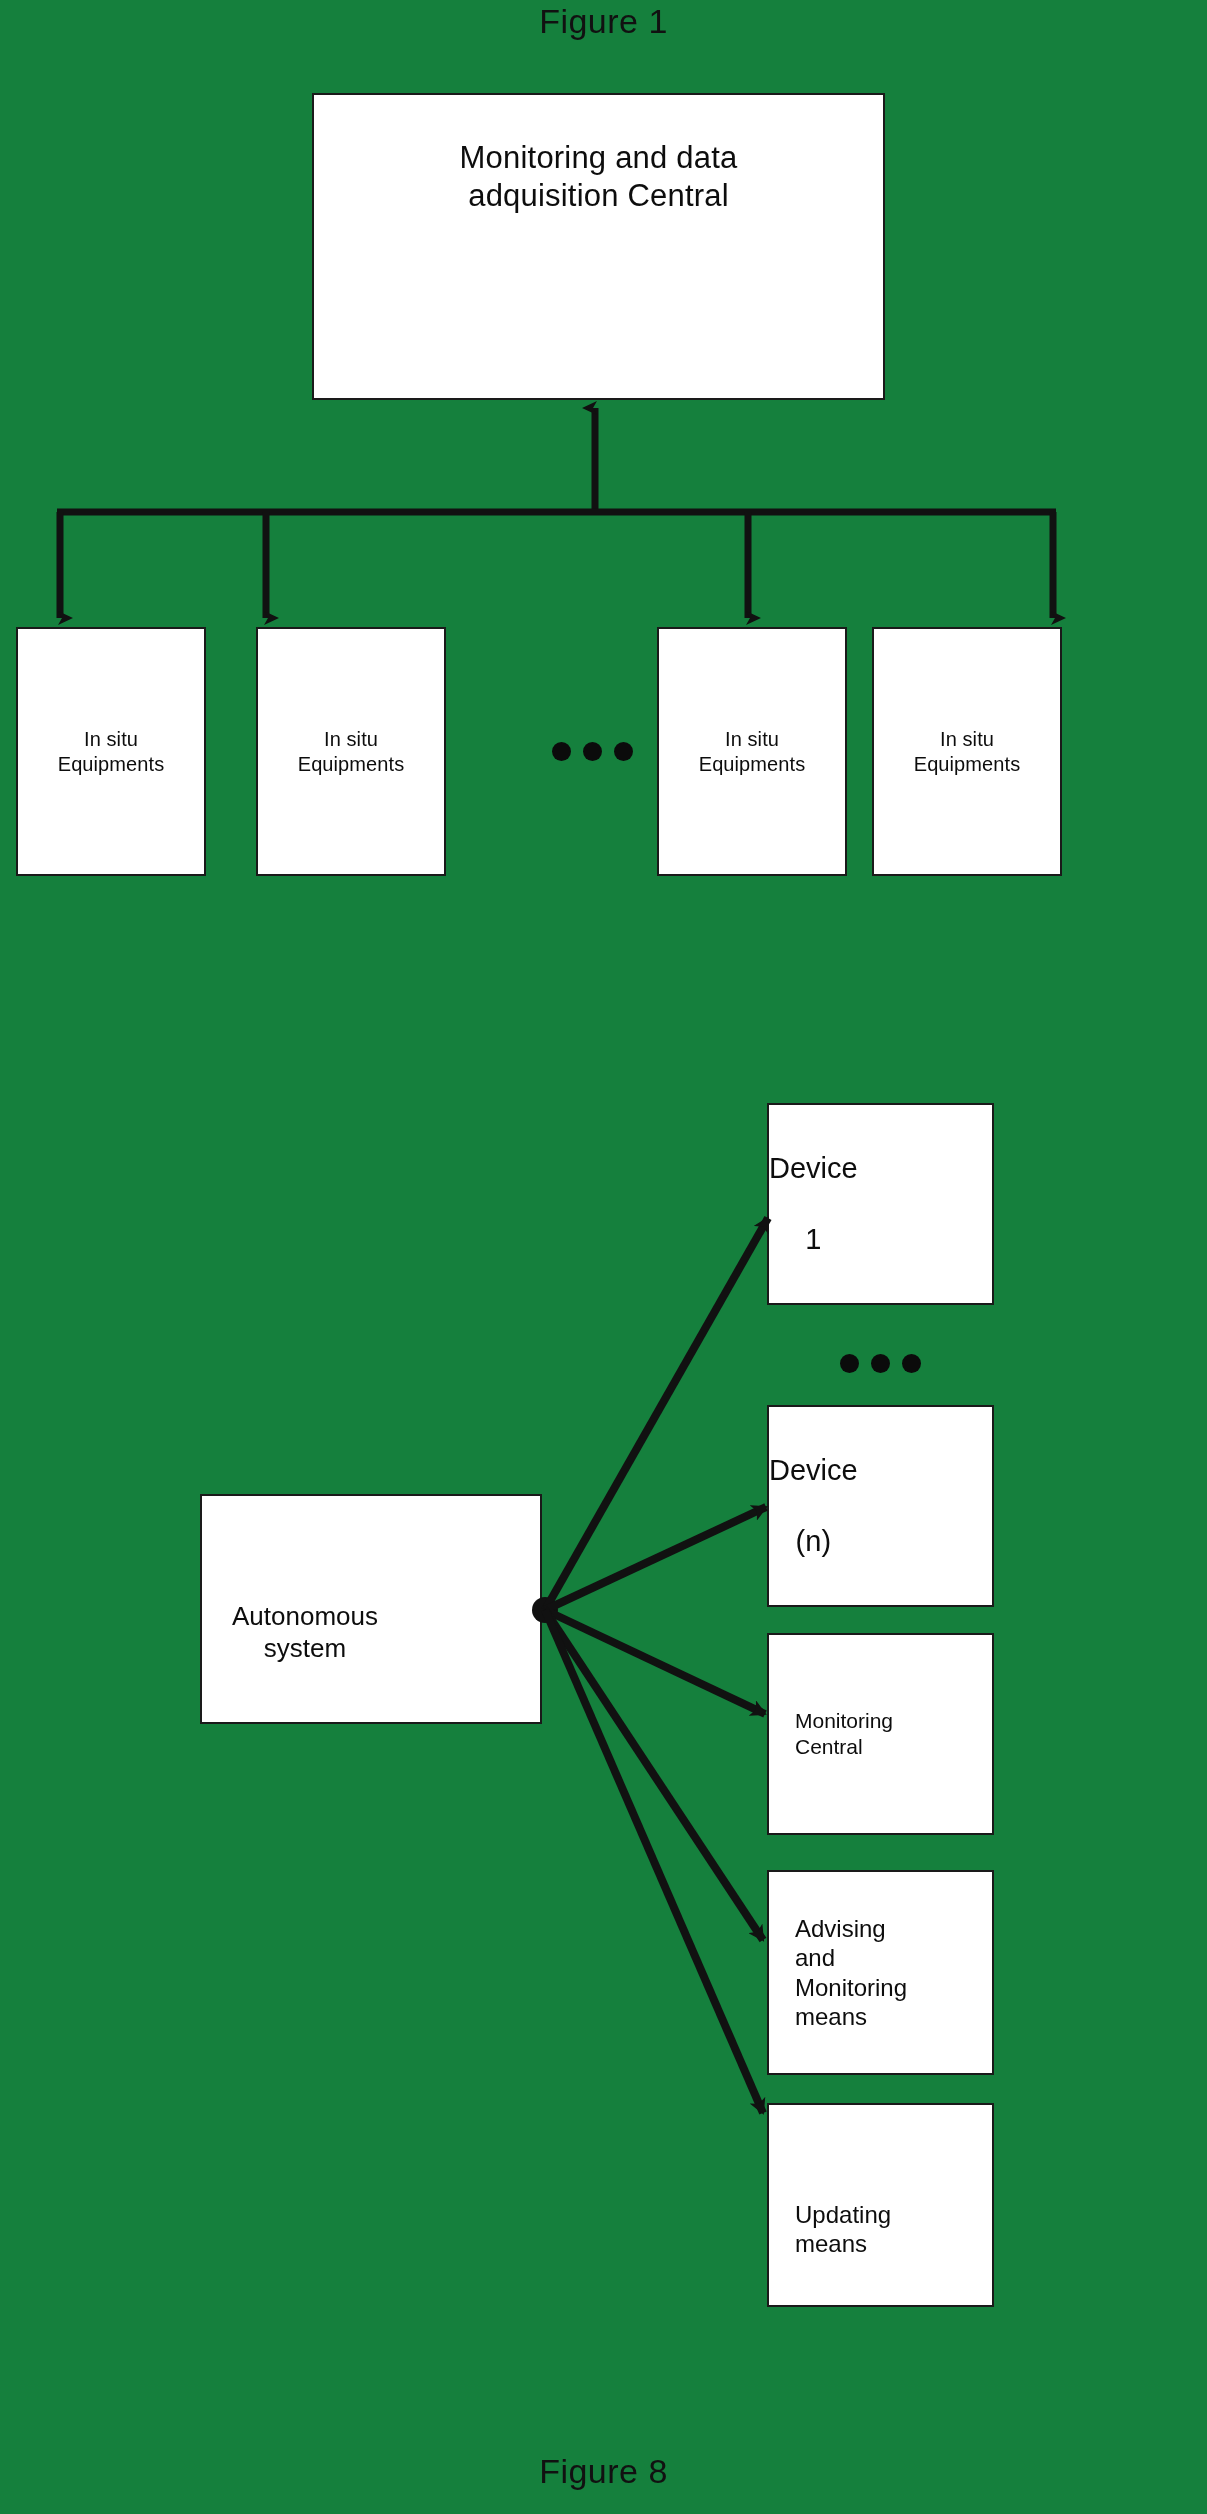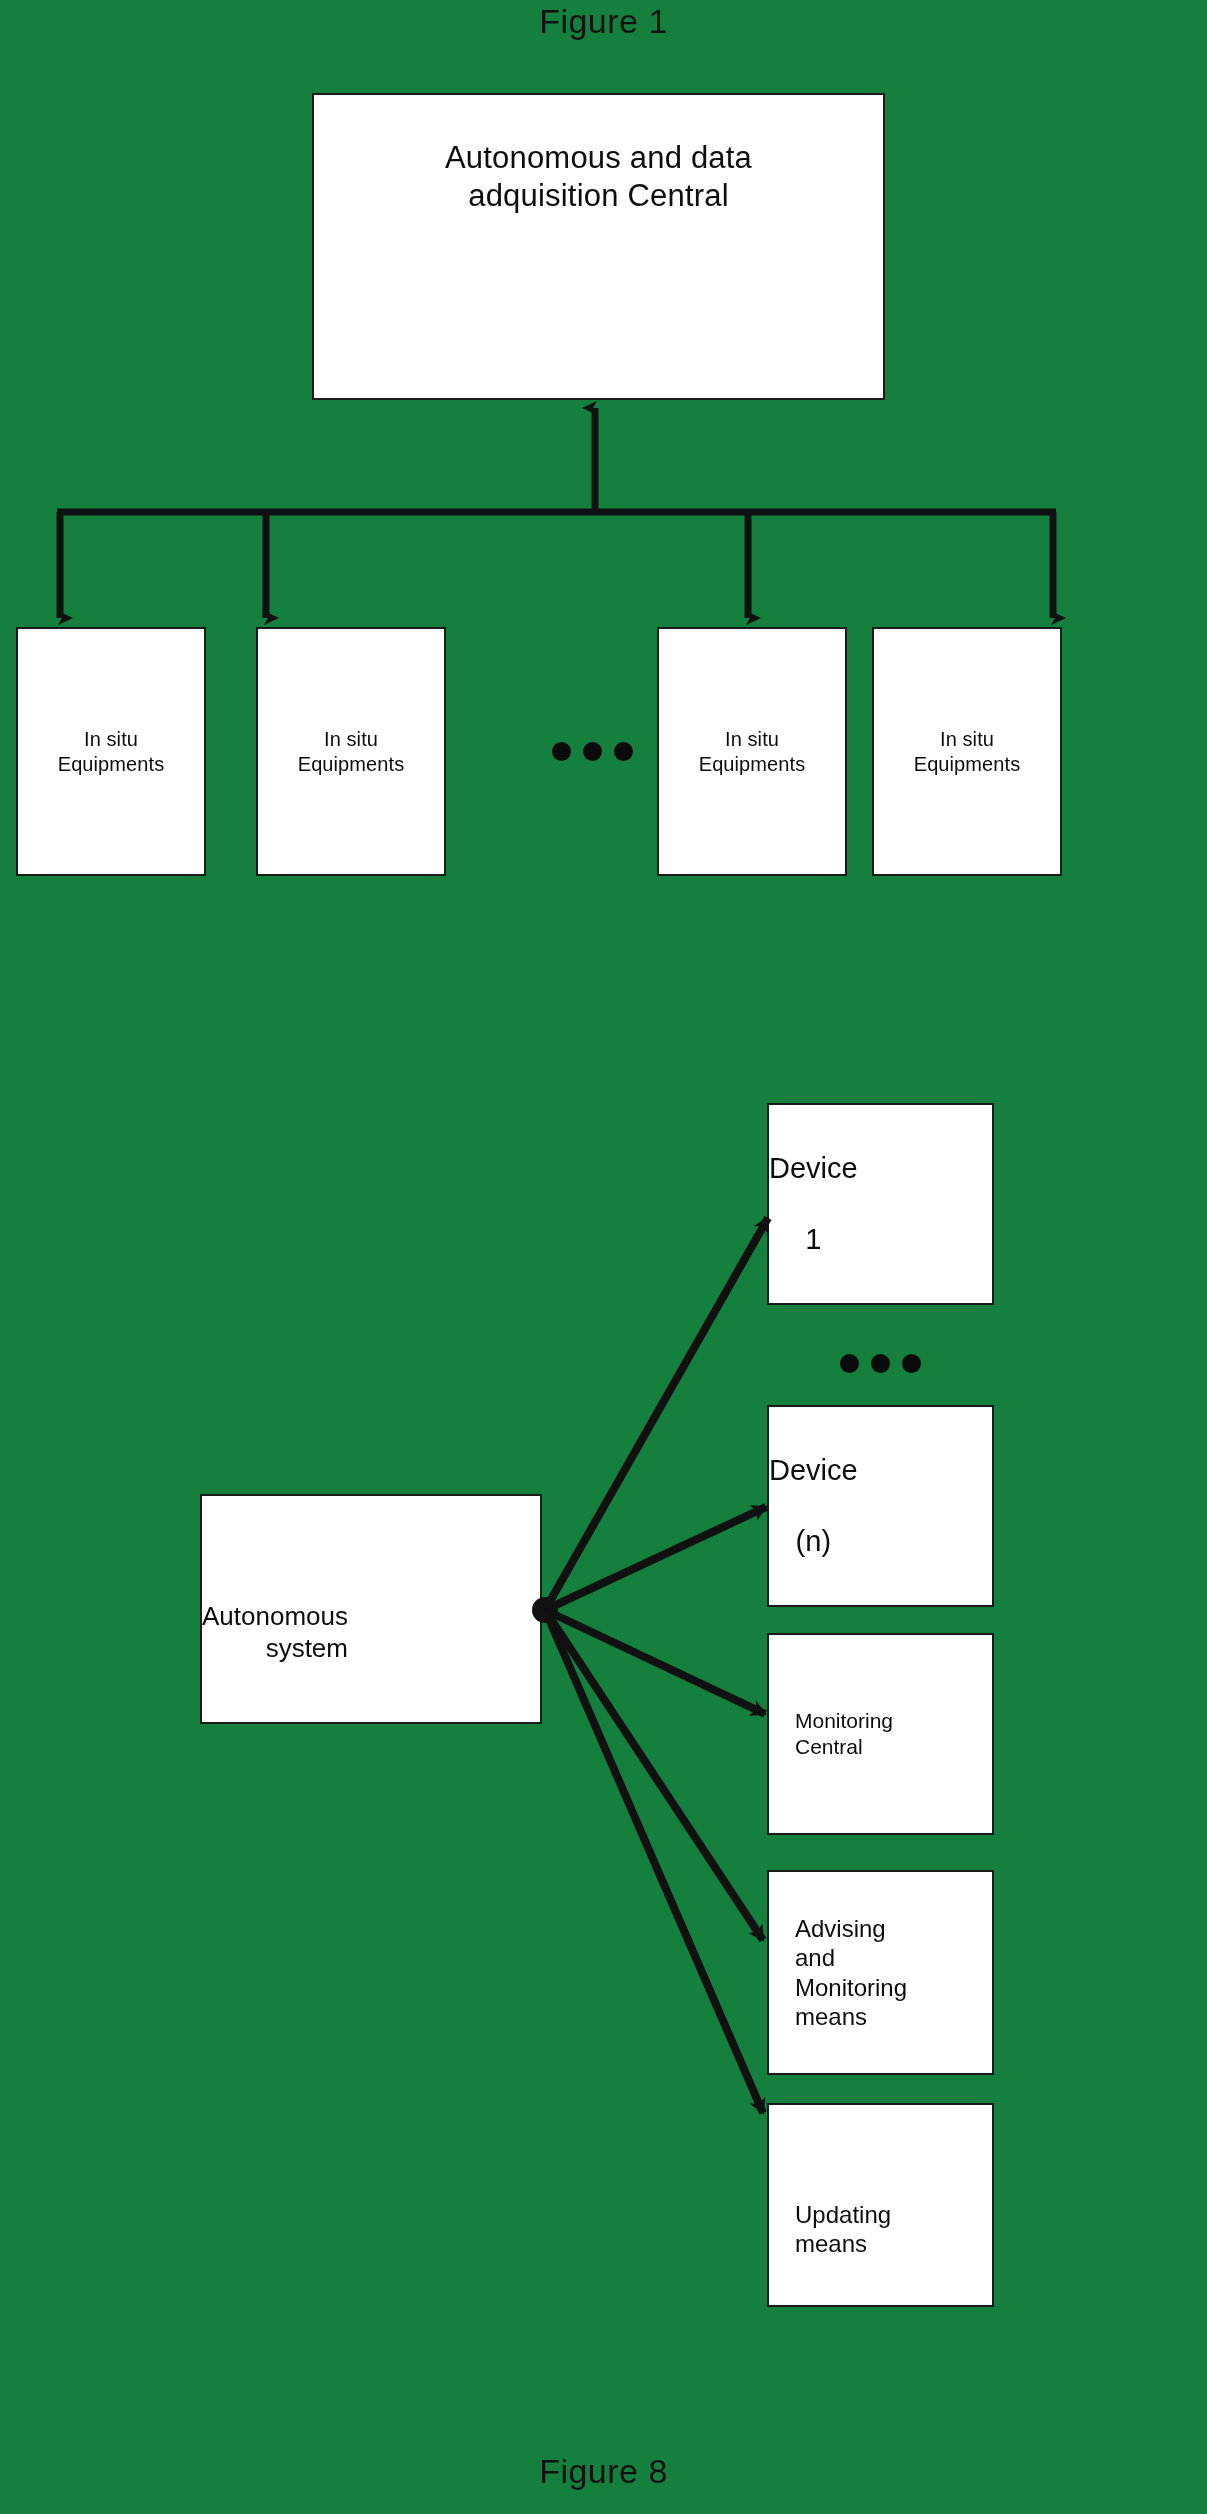--- a/index.html
+++ b/index.html
@@ -67,21 +67,21 @@
   #box-equip-1 { left: 256px; top: 627px; }
   #box-equip-2 { left: 657px; top: 627px; }
   #box-equip-3 { left: 872px; top: 627px; }
 
   
   #box-autonomous {
     left: 200px; top: 1494px; width: 342px; height: 230px;
     align-items: center; justify-content: flex-start;
   }
   #box-autonomous .label {
-    font-size: 26px; text-align: right;  margin-top: 47px;
+    font-size: 26px; text-align: center; padding-left: 30px; margin-top: 47px;
   }
 
   .box-right {
     left: 767px; width: 227px;
     align-items: center; justify-content: flex-start;
   }
   #box-device-1 { top: 1103px; height: 202px; }
   #box-device-1 .label { font-size: 29px; text-align: center; }
   #box-device-n { top: 1405px; height: 202px; }
   #box-device-n .label { font-size: 29px; text-align: center; }
@@ -125,21 +125,21 @@
   #dots-fig2 { left: 840px; top: 1354px; }
 </style>
 </head>
 <body>
 
 <div id="page">
 
   <div class="fig-caption" id="caption-fig1">Figure 1</div>
 
   <div class="box" id="box-central">
-    <span class="label">Autonomous and data
+    <span class="label">Monitoring and data
 adquisition Central</span>
   </div>
 
   <div class="box box-equip" id="box-equip-0">
     <span class="label">In situ
 Equipments</span>
   </div>
 
   <div class="box box-equip" id="box-equip-1">
     <span class="label">In situ

